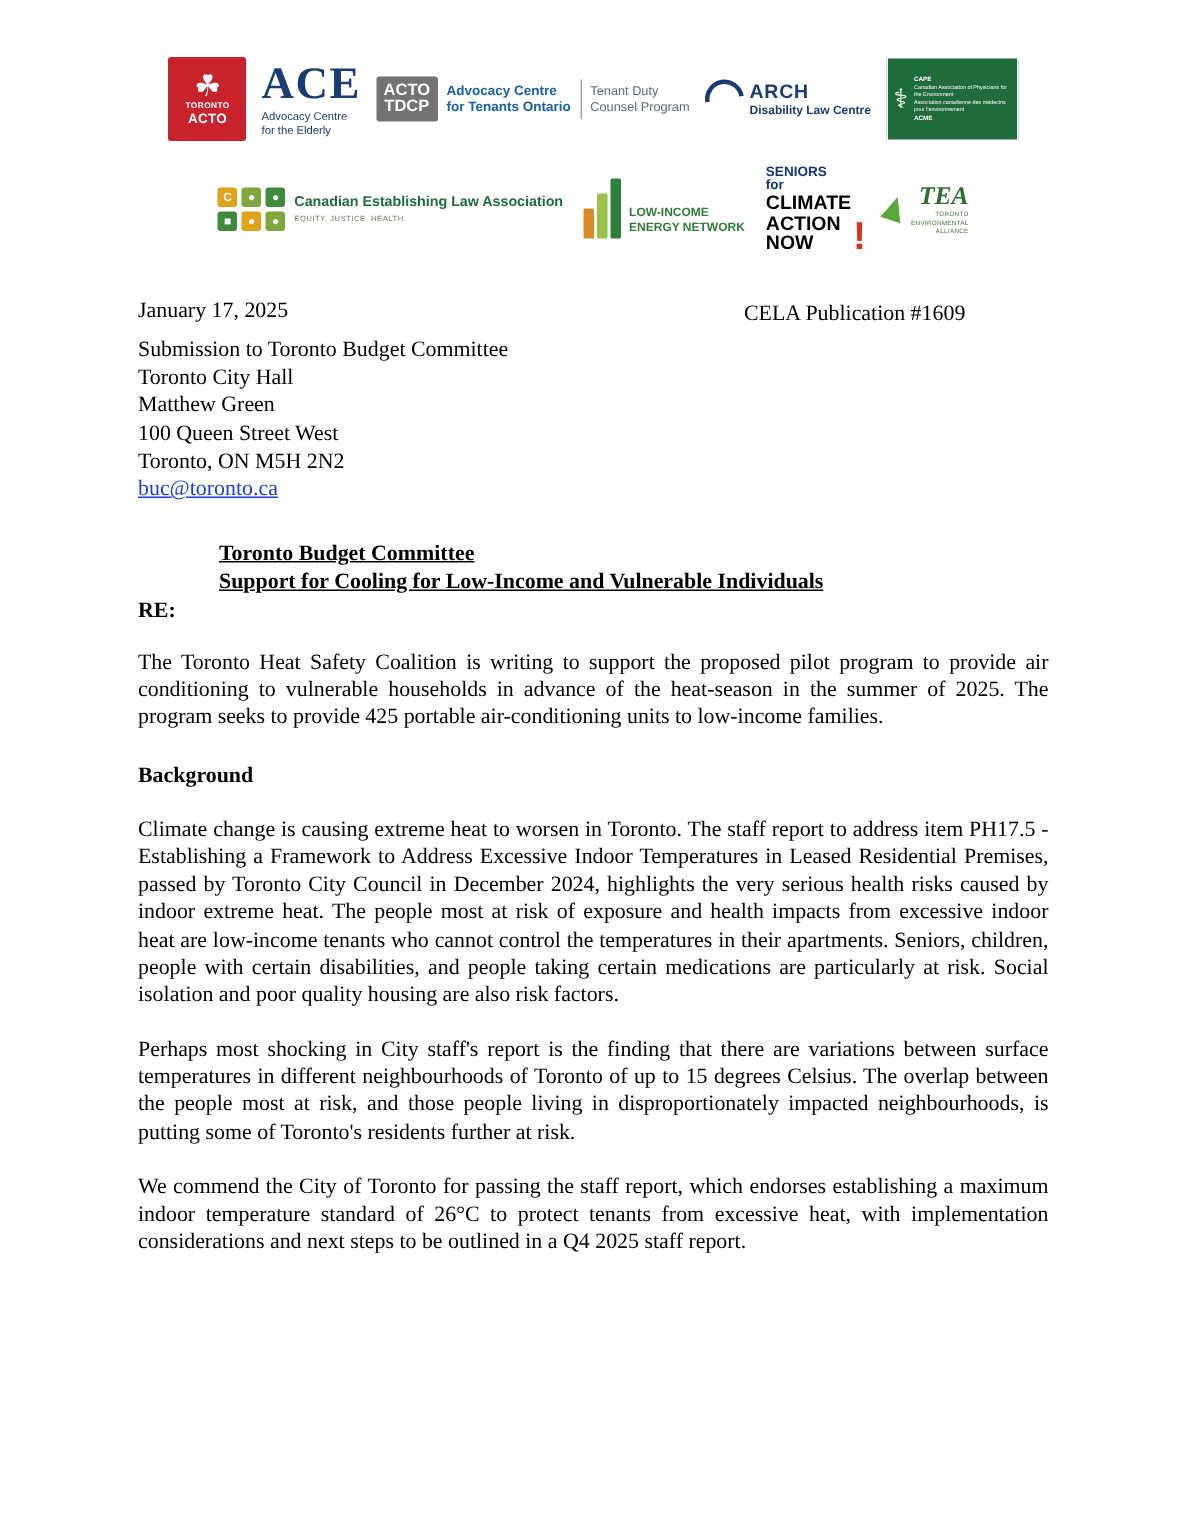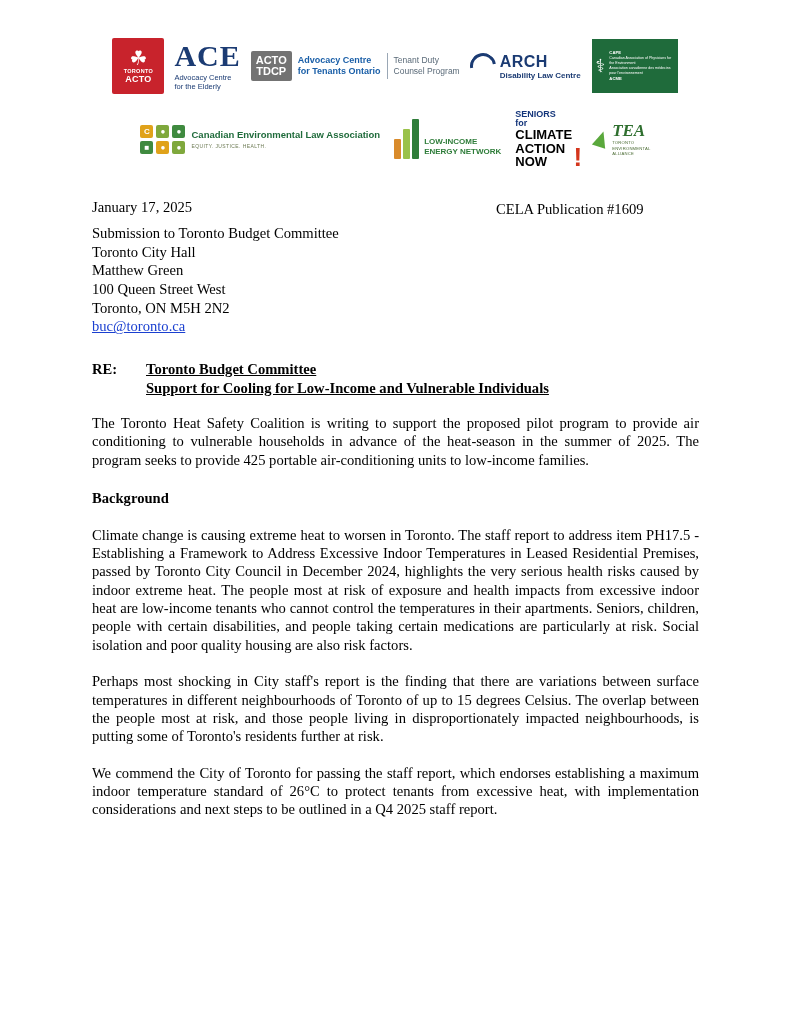--- a/index.html
+++ b/index.html
@@ -139,21 +139,21 @@
     border-radius: 50%;
     border-right-color: transparent;
     border-bottom-color: transparent;
     transform: rotate(35deg);
   }
   .arch-text {
     font-family: "Liberation Sans", sans-serif;
     color: #1b3b73;
     line-height: 1.2;
   }
-  .arch-text .n { font-size: 16px; font-weight: bold; letter-spacing: .5px; }
+  .arch-text .n { font-size: 13px; font-weight: bold; letter-spacing: .5px; }
   .arch-text .d { font-size: 8px; font-weight: bold; }
 
   
   .greenbox {
     background: #ffffff;
     border: 1px solid #ffffff;
     display: flex;
     align-items: center;
     gap: 4px;
     padding: 3px 4px;
@@ -259,20 +259,21 @@
     font-size: 26px;
     font-weight: bold;
     line-height: 22px;
   }
 
   
   .tea {
     display: flex;
     align-items: center;
     gap: 4px;
+    text-align: right;
   }
   .tea-leaf {
     width: 0;
     height: 0;
     border-left: 7px solid transparent;
     border-right: 7px solid transparent;
     border-bottom: 16px solid #5aa83c;
     transform: rotate(18deg);
   }
   .tea-text {
@@ -314,21 +315,21 @@
   .email a {
     color: #1a3fd0;
     text-decoration: underline;
   }
 
   .re-block {
     margin-top: 24px;
     font-weight: bold;
     display: flex;
   }
-  .re-label { width: 54px; }
+  .re-label { width: 54px; margin-top: 38px; }
   .re-lines div {
     text-decoration: underline;
     line-height: 1.3;
   }
 
   p.para {
     margin: 16px 0 0 0;
     text-align: justify;
   }
   h3.head {
@@ -402,21 +403,21 @@
       <div class="cela">
         <div class="cela-grid">
           <div class="cg1">C</div>
           <div class="cg2">●</div>
           <div class="cg3">●</div>
           <div class="cg4">■</div>
           <div class="cg5">●</div>
           <div class="cg6">●</div>
         </div>
         <div class="cela-text">
-          <div class="l1">Canadian Environmental Law Association</div>
+          <div class="l1">Canadian Establishing Law Association</div>
           <div class="l2">EQUITY. JUSTICE. HEALTH.</div>
         </div>
       </div>
 
       <div class="lien">
         <div class="lien-bars">
           <i class="lb1"></i>
             <i class="lb2"></i>
             <i class="lb3"></i>
         </div>

